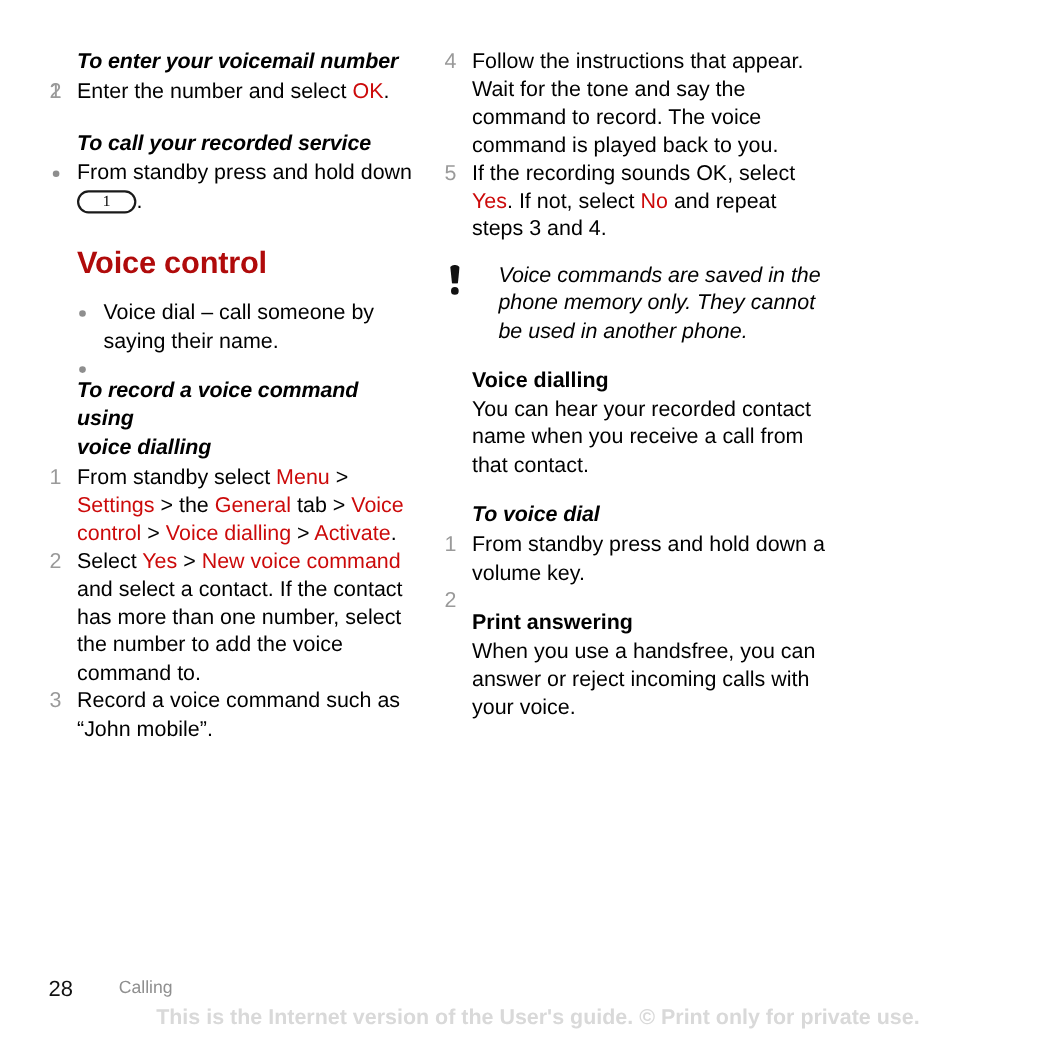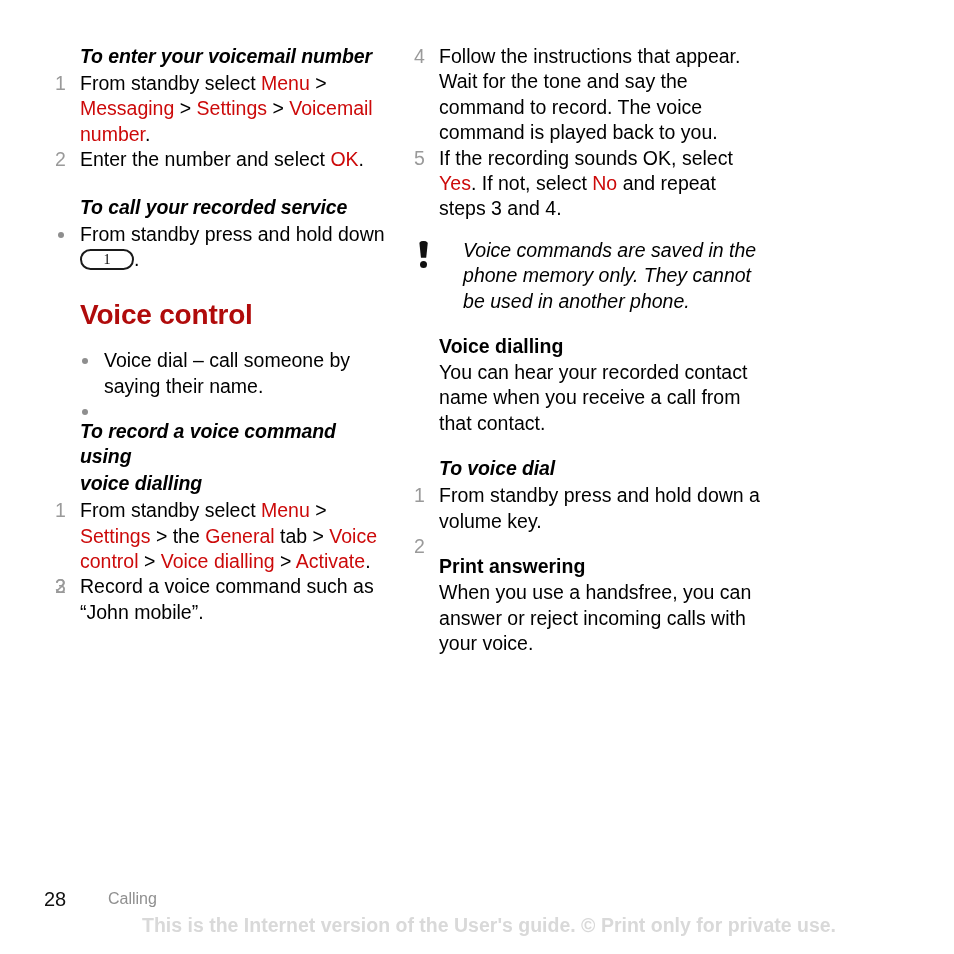--- a/index.html
+++ b/index.html
@@ -18,21 +18,21 @@
   }
 
   .page {
     position: absolute;
     inset: 0;
   }
 
   .columns {
     position: absolute;
     top: 44px;
-    left: 10px;
+    left: 0;
     width: 786px;
     display: flex;
     gap: 0;
   }
   .col {
     width: 477px;
     box-sizing: border-box;
   }
   .col-left  { padding-left: 42px;  padding-right: 20px; }
   .col-right { padding-left: 483px; padding-right: 35px; margin-left: -477px; width: 954px; }
@@ -222,21 +222,20 @@
 
   <div class="columns">
 
     <div class="col col-left">
 
       <div class="h-task">To enter your voicemail number</div>
 
       <ol class="steps">
         <li>
           <span class="num">1</span>
-          <span class="rich"><span>From standby select </span><span style="color: rgb(204, 10, 10);">Menu</span><span> &gt; </span><span style="color: rgb(204, 10, 10);">Messaging</span><span> &gt; </span><span style="color: rgb(204, 10, 10);">Settings</span><span> &gt; </span><span style="color: rgb(204, 10, 10);">Voicemail number</span><span>.</span></span>
         </li>
         <li>
           <span class="num">2</span>
           <span class="rich"><span>Enter the number and select </span><span style="color: rgb(204, 10, 10);">OK</span><span>.</span></span>
         </li>
       </ol>
 
       <div class="sp-22"></div>
 
       <div class="h-task">To call your recorded service</div>
@@ -271,20 +270,21 @@
       <div class="h-task">To record a voice command using</div>
       <div class="h-task">voice dialling</div>
 
       <ol class="steps">
         <li>
           <span class="num">1</span>
           <span class="rich"><span>From standby select </span><span style="color: rgb(204, 10, 10);">Menu</span><span> &gt; </span><span style="color: rgb(204, 10, 10);">Settings</span><span> &gt; the </span><span style="color: rgb(204, 10, 10);">General</span><span> tab &gt; </span><span style="color: rgb(204, 10, 10);">Voice control</span><span> &gt; </span><span style="color: rgb(204, 10, 10);">Voice dialling</span><span> &gt; </span><span style="color: rgb(204, 10, 10);">Activate</span><span>.</span></span>
         </li>
         <li>
           <span class="num">2</span>
+          <span class="rich"><span>Select </span><span style="color: rgb(204, 10, 10);">Yes</span><span> &gt; </span><span style="color: rgb(204, 10, 10);">New voice command</span><span> and select a contact. If the contact has more than one number, select the number to add the voice command to.</span></span>
         </li>
         <li>
           <span class="num">3</span>
           <span class="rich"><span>Record a voice command such as “John mobile”.</span></span>
         </li>
       </ol>
 
     </div>
 
     <div class="col col-right">

